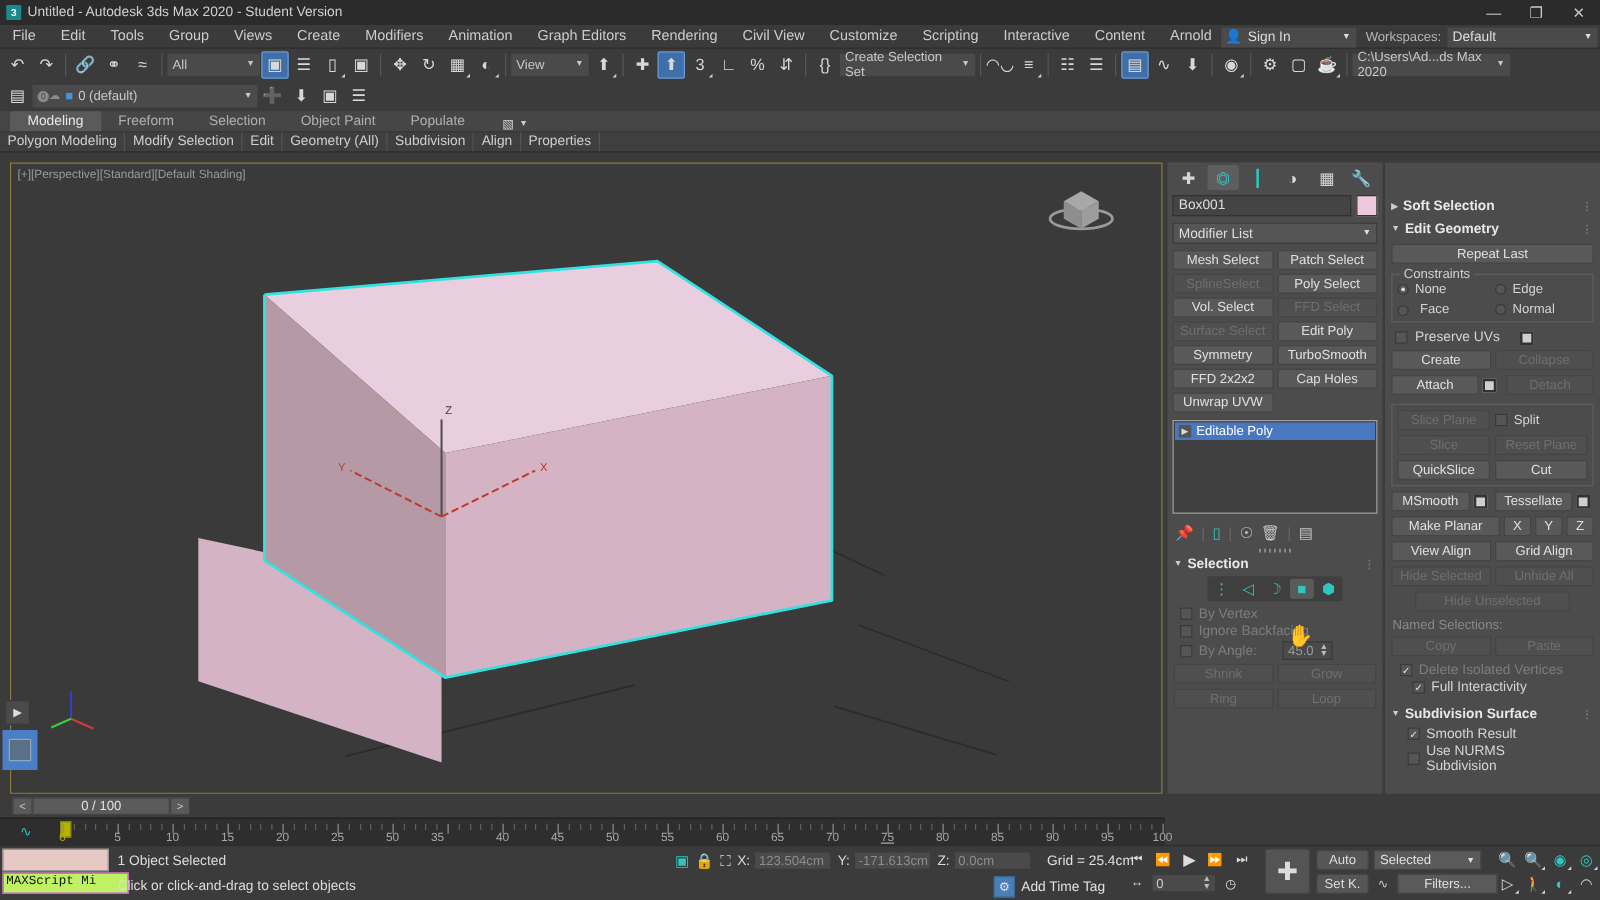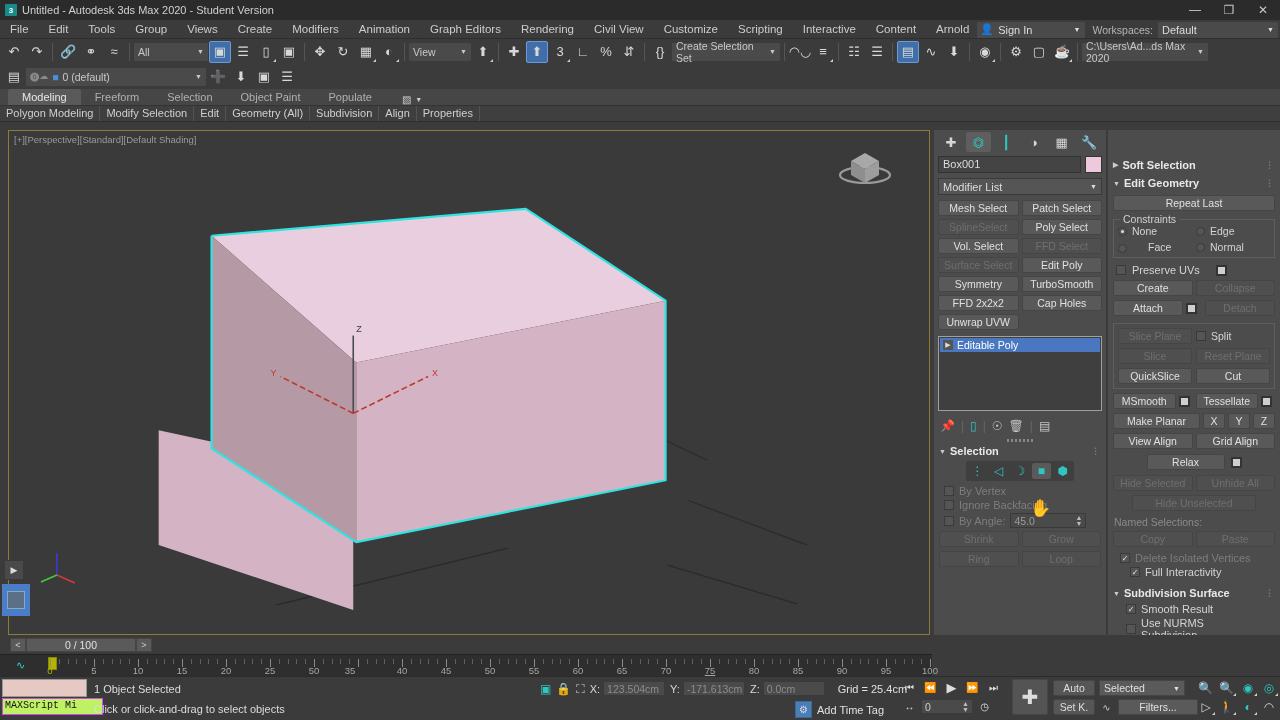--- a/index.html
+++ b/index.html
@@ -568,21 +568,21 @@
         <span class="chk"></span>
         <span class="dim">By Vertex</span>
       </div>
       <div class="chkrow">
         <span class="chk"></span>
         <span class="dim">Ignore Backfacing</span>
       </div>
       <div class="chkrow" style="gap:5px">
         <span class="chk"></span>
         <span class="dim">By Angle:</span>
-        <span class="spin" style="width:76px;margin-left:0">
+        <span class="spin" style="width:40px;margin-left:16px">
           <span>45.0</span>
           <span class="arrows">▲<br>▼</span>
         </span>
       </div>
       <div class="two-col">
         <div class="mbtn disabled">Shrink</div>
         <div class="mbtn disabled">Grow</div>
       </div>
       <div class="two-col">
         <div class="mbtn disabled">Ring</div>
@@ -609,21 +609,21 @@
         <div class="group-title">Constraints</div>
         <div style="display:grid;grid-template-columns:1fr 1fr;gap:4px;padding-top:2px;font-size:10.5px">
           <span style="display:flex;align-items:center;gap:5px">
             <span class="rad on"></span>
             <span>None</span>
           </span>
           <span style="display:flex;align-items:center;gap:5px">
             <span class="rad"></span>
             <span>Edge</span>
           </span>
-          <span style="display:flex;align-items:flex-end;gap:21px">
+          <span style="display:flex;align-items:flex-end;gap:9px">
             <span class="rad"></span>
             <span>Face</span>
           </span>
           <span style="display:flex;align-items:center;gap:5px">
             <span class="rad"></span>
             <span>Normal</span>
           </span>
         </div>
       </div>
 
@@ -669,24 +669,20 @@
         <div class="mbtn">X</div>
         <div class="mbtn">Y</div>
         <div class="mbtn">Z</div>
       </div>
 
       <div class="two-col">
         <div class="mbtn">View Align</div>
         <div class="mbtn">Grid Align</div>
       </div>
 
-      <div style="display:flex;justify-content:center;align-items:center;gap:6px;padding:3px 5px">
-        <div class="mbtn" style="width:78px">Relax</div>
-        <span class="smallbox"></span>
-      </div>
 
       <div class="two-col">
         <div class="mbtn disabled">Hide Selected</div>
         <div class="mbtn disabled">Unhide All</div>
       </div>
       <div class="wide-btn disabled" style="margin:2px 24px">Hide Unselected</div>
 
       <div style="padding:3px 6px 1px;font-size:10.5px;color:#8a8a8a">Named Selections:</div>
       <div class="two-col">
         <div class="mbtn disabled">Copy</div>

